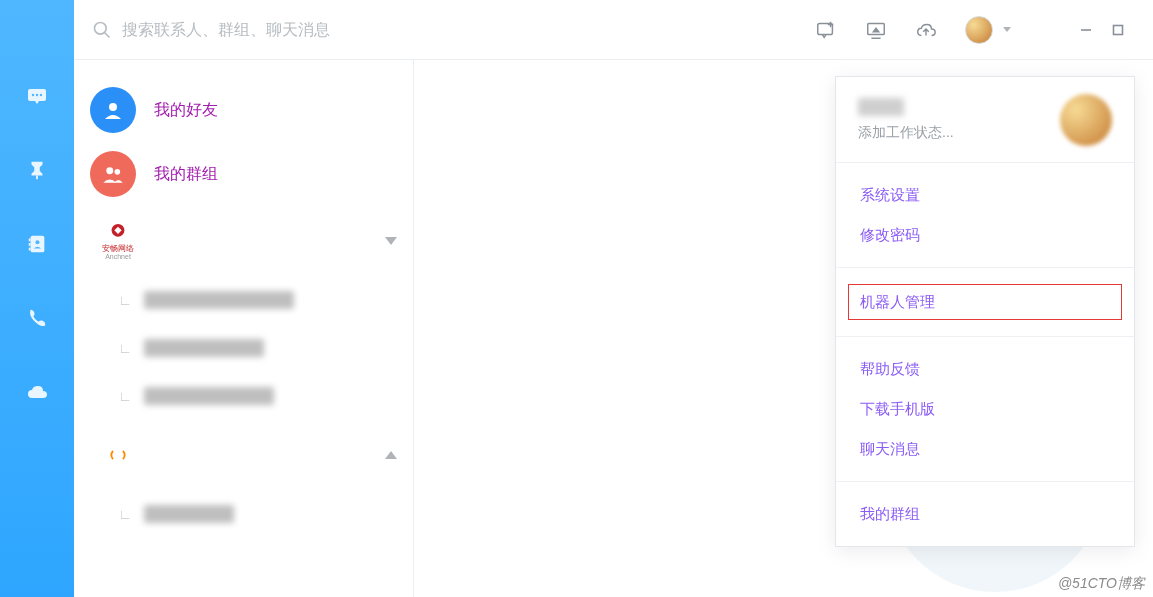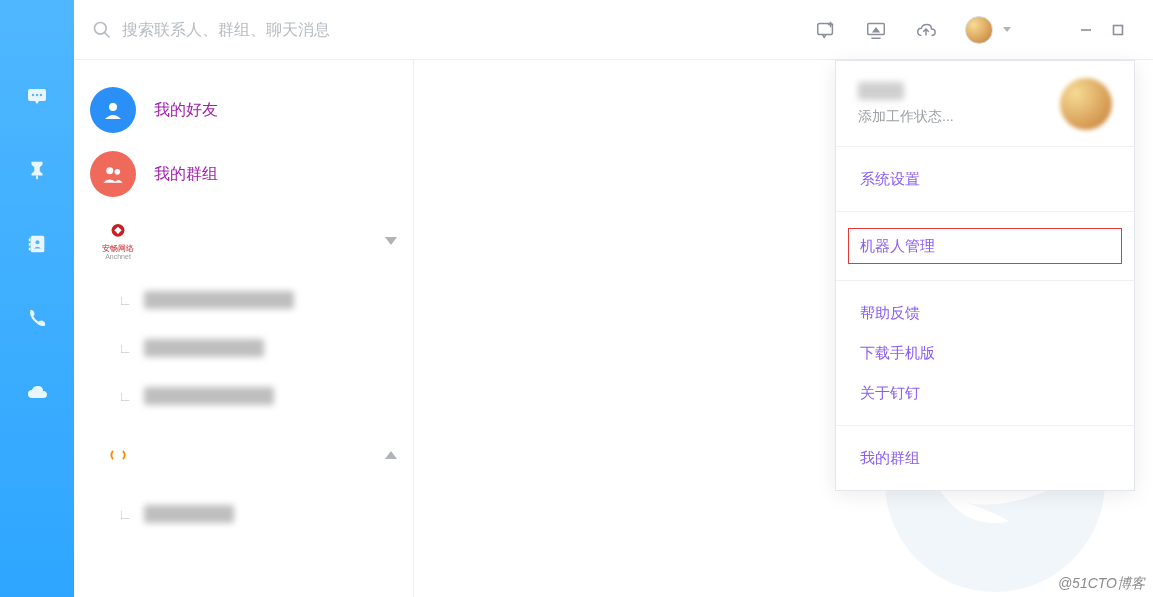--- a/index.html
+++ b/index.html
@@ -154,21 +154,21 @@
   .content-area {
     flex:1;position:relative;background:#fff;
   }
   .wing-bg {
     position:absolute;right:48px;top:312px;width:220px;height:220px;border-radius:50%;background:#eef5fa;opacity:.8;display:flex;align-items:center;justify-content:center;
   }
   .wing-bg svg{color:#fff;}
 
   
   .dropdown {
-    position:absolute;top:60px;right:18px;width:300px;background:#fff;border:1px solid #e3e6ea;box-shadow:0 4px 20px rgba(0,0,0,.08);
+    position:absolute;top:76px;right:18px;width:300px;background:#fff;border:1px solid #e3e6ea;box-shadow:0 4px 20px rgba(0,0,0,.08);
   }
   .dd-head {
     display:flex;align-items:center;justify-content:space-between;height:86px;padding:0 22px;border-bottom:1px solid #eef0f3;
   }
   .dd-head .user-info {
     display:flex;flex-direction:column;gap:8px;
   }
   .dd-head .uname { height:18px;width:46px;background:#cfcfcf;filter:blur(3px);border-radius:2px; }
   .dd-head .ustatus { font-size:14px;color:#9aa0a6;cursor:pointer; }
   .dd-head .avatar-lg {
@@ -359,28 +359,29 @@
     <div class="dd-head">
       <div class="user-info">
         <div class="uname"></div>
         <div class="ustatus">添加工作状态...</div>
       </div>
       <div class="avatar-lg"></div>
     </div>
     <div id="dd-body">
         <div class="dd-sec">
           <div class="dd-item">系统设置</div>
+          <div class="dd-item">修改密码</div>
         </div>
         <div class="dd-sec">
           <div class="dd-item highlight">机器人管理</div>
         </div>
         <div class="dd-sec">
           <div class="dd-item">帮助反馈</div>
           <div class="dd-item">下载手机版</div>
-          <div class="dd-item">关于钉钉</div>
+          <div class="dd-item">聊天消息</div>
         </div>
         <div class="dd-sec">
           <div class="dd-item">我的群组</div>
         </div>
       </div>
   </div>
 
   <div class="watermark">@51CTO博客</div>
 </div>
 

